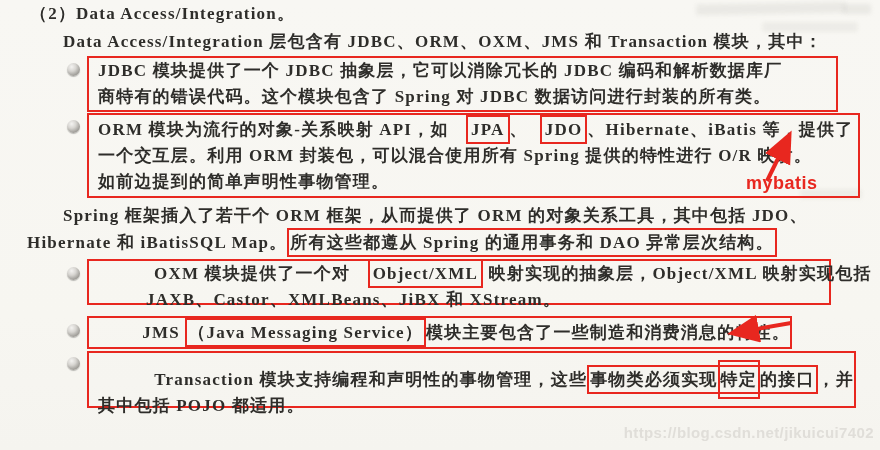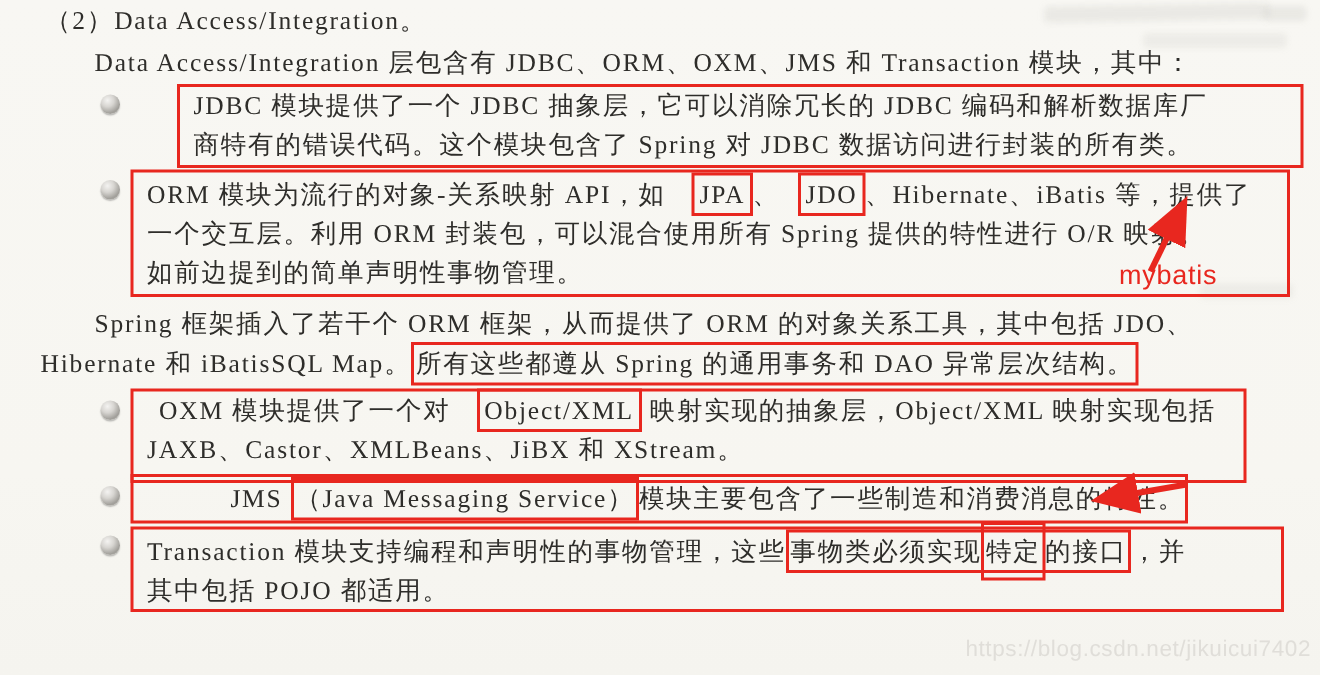--- a/index.html
+++ b/index.html
@@ -10,20 +10,21 @@
   html,body{margin:0;padding:0;}
   body{
     width:880px;height:450px;
     font-family:"Liberation Serif","DejaVu Serif",serif;
     color:var(--ink);
     background:var(--paper);
   }
   #stage{
     position:relative;width:880px;height:450px;overflow:hidden;
     background:linear-gradient(180deg,#f8f7f3 0%,#f7f6f1 70%,#f5f4ef 100%);
+    font-weight:bold;
   }
   .txt{position:absolute;font-size:17px;letter-spacing:1.2px;white-space:nowrap;}
   .sphere{
     position:absolute;width:13px;height:13px;border-radius:50%;
     background:radial-gradient(circle at 36% 30%,#f4f3f1 0%,#d7d5d1 35%,#a19f9a 70%,#bdbbb6 100%);
     box-shadow:0 1px 1px rgba(0,0,0,0.25);
   }
   .rbox{
     position:absolute;border:2px solid var(--red);box-sizing:border-box;
     font-size:17px;letter-spacing:1.2px;white-space:nowrap;
@@ -52,50 +53,50 @@
 
   <div class="smudge" style="left:696px;top:3px;width:150px;height:11px;transform:rotate(-1deg);"></div>
   <div class="smudge" style="left:762px;top:22px;width:96px;height:10px;background:rgba(150,148,140,0.10);"></div>
   <div class="smudge" style="left:843px;top:4px;width:28px;height:10px;"></div>
   <div class="smudge" style="left:800px;top:189px;width:62px;height:10px;background:rgba(150,148,140,0.10);"></div>
 
   <div class="txt" style="left:30px;top:2px;">（2）Data Access/Integration。</div>
   <div class="txt" style="left:63px;top:30px;">Data Access/Integration 层包含有 JDBC、ORM、OXM、JMS 和 Transaction 模块，其中：</div>
 
   <div class="sphere" style="left:67px;top:63px;"></div>
-  <div class="rbox" style="left:87px;top:56px;width:751px;height:56px;margin-left:31px;">
+  <div class="rbox" style="left:87px;top:56px;width:751px;height:56px;">
     <div class="line"><span>JDBC 模块提供了一个 JDBC 抽象层，它可以消除冗长的 JDBC 编码和解析数据库厂</span></div>
     <div class="line"><span>商特有的错误代码。这个模块包含了 Spring 对 JDBC 数据访问进行封装的所有类。</span></div>
   </div>
 
   <div class="sphere" style="left:67px;top:120px;"></div>
   <div class="rbox" style="left:87px;top:113px;width:773px;height:85px;">
     <div class="line" style="margin-top:2px;"><span>ORM 模块为流行的对象-关系映射 API，如 </span><span class="ibox">JPA</span><span>、</span><span class="ibox">JDO</span><span>、Hibernate、iBatis 等，提供了</span></div>
     <div class="line"><span>一个交互层。利用 ORM 封装包，可以混合使用所有 Spring 提供的特性进行 O/R 映射。</span></div>
     <div class="line"><span>如前边提到的简单声明性事物管理。</span></div>
   </div>
   <div class="note" style="left:746px;top:173px;">mybatis</div>
 
   <div class="txt" style="left:63px;top:204px;">Spring 框架插入了若干个 ORM 框架，从而提供了 ORM 的对象关系工具，其中包括 JDO、</div>
   <div class="txt" style="left:27px;top:231px;"><span>Hibernate 和 iBatisSQL Map。</span><span class="ibox-phrase">所有这些都遵从 Spring 的通用事务和 DAO 异常层次结构。</span></div>
 
   <div class="sphere" style="left:67px;top:267px;"></div>
-  <div class="rbox" style="left:87px;top:259px;width:744px;height:63px;">
+  <div class="rbox" style="left:87px;top:259px;width:744px;height:46px;padding-left:48px;">
     <div class="line" style="padding-left:17px;"><span>OXM 模块提供了一个对 </span><span class="ibox">Object/XML</span><span> 映射实现的抽象层，Object/XML 映射实现包括</span></div>
     <div class="line"><span>JAXB、Castor、XMLBeans、JiBX 和 XStream。</span></div>
   </div>
 
   <div class="sphere" style="left:67px;top:324px;"></div>
   <div class="rbox" style="left:87px;top:316px;width:705px;height:33px;">
     <div class="line" style="line-height:29px;height:29px;text-align:right;"><span>JMS </span><span class="ibox-phrase">（Java Messaging Service）</span><span>模块主要包含了一些制造和消费消息的特性。</span></div>
   </div>
 
   <div class="sphere" style="left:67px;top:357px;"></div>
   <div class="rbox" style="left:87px;top:351px;width:769px;height:57px;">
-    <div class="line" style="margin-top:2px;"><span>Transaction 模块支持编程和声明性的事物管理，这些</span><span class="ibox-phrase"><span>事物类必须实现</span><span class="ibox-tall">特定</span><span>的接口</span></span><span>，并</span></div>
+    <div class="line" style="margin-top:14px;text-align:right;"><span>Transaction 模块支持编程和声明性的事物管理，这些</span><span class="ibox-phrase"><span>事物类必须实现</span><span class="ibox-tall">特定</span><span>的接口</span></span><span>，并</span></div>
     <div class="line"><span>其中包括 POJO 都适用。</span></div>
   </div>
 
   <div class="watermark" style="right:6px;top:424px;">https://blog.csdn.net/jikuicui7402</div>
 
   <svg class="overlay" width="880" height="450">
     <defs>
       <marker id="arrhead" markerWidth="9" markerHeight="8" refX="6.5" refY="3.5" orient="auto">
         <path d="M0,0 L8,3.5 L0,7 z" fill="#e8271f"></path>
       </marker>

